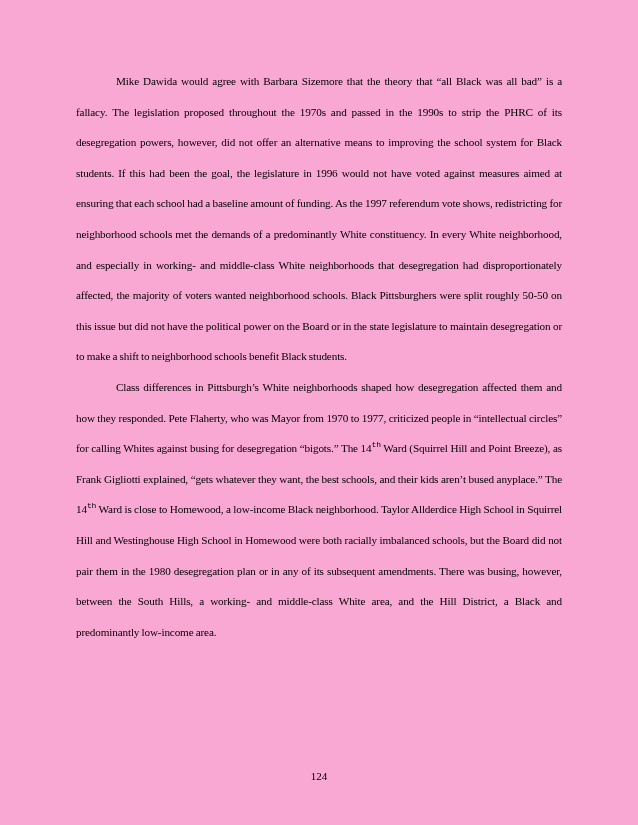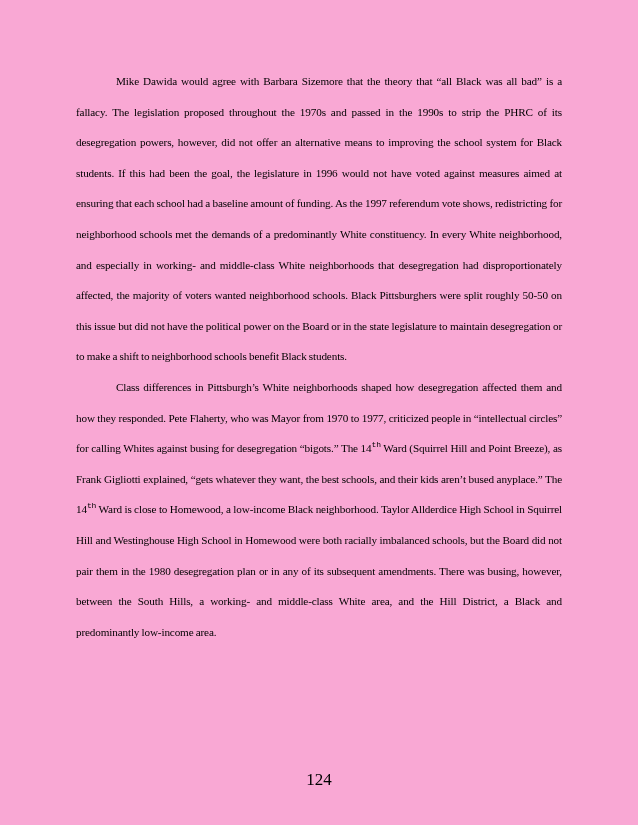--- a/index.html
+++ b/index.html
@@ -32,21 +32,21 @@
     text-indent: 40px;
     letter-spacing: -0.15px;
     word-spacing: -0.4px;
   }
   .page-number {
     position: absolute;
     left: 0;
     right: 0;
     top: 770px;
     text-align: center;
-    font-size: 17px;
+    font-size: 11px;
     font-family: "Liberation Serif", serif;
   }
   sup {
     font-size: 0.72em;
     vertical-align: super;
     line-height: 0;
     font-family: Liberation Mono, monospace;
   }
 </style>
 </head>

